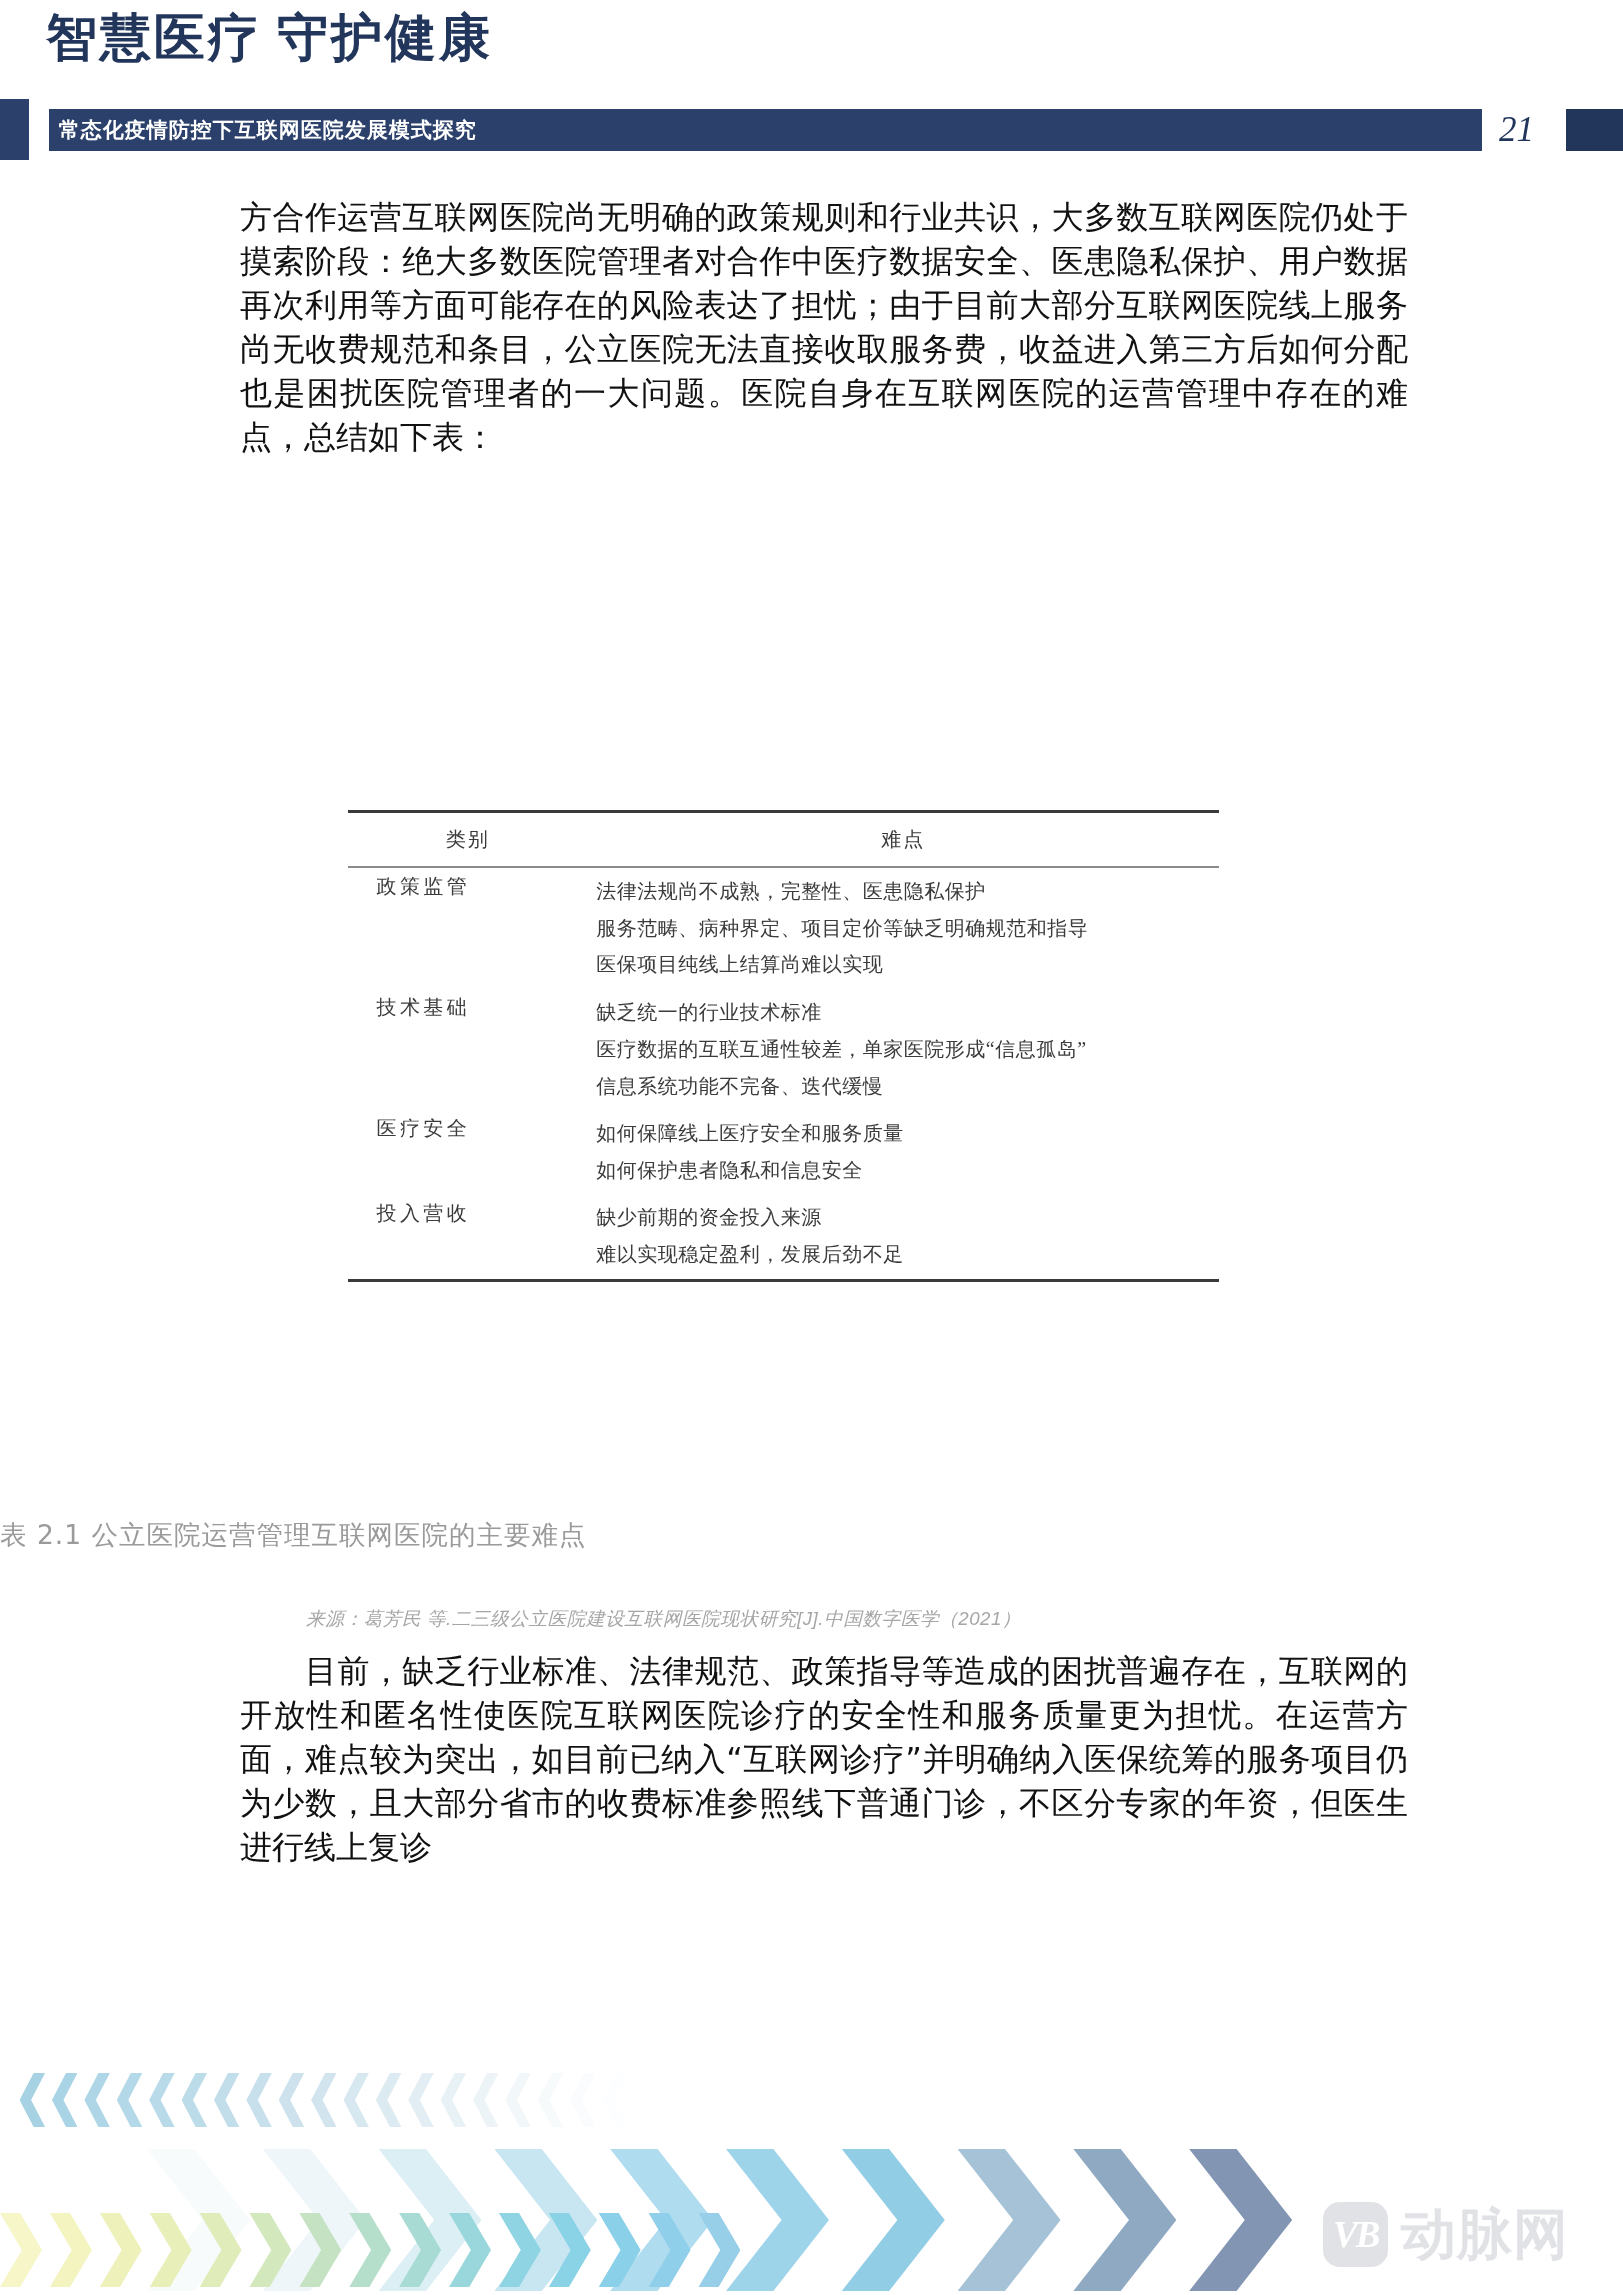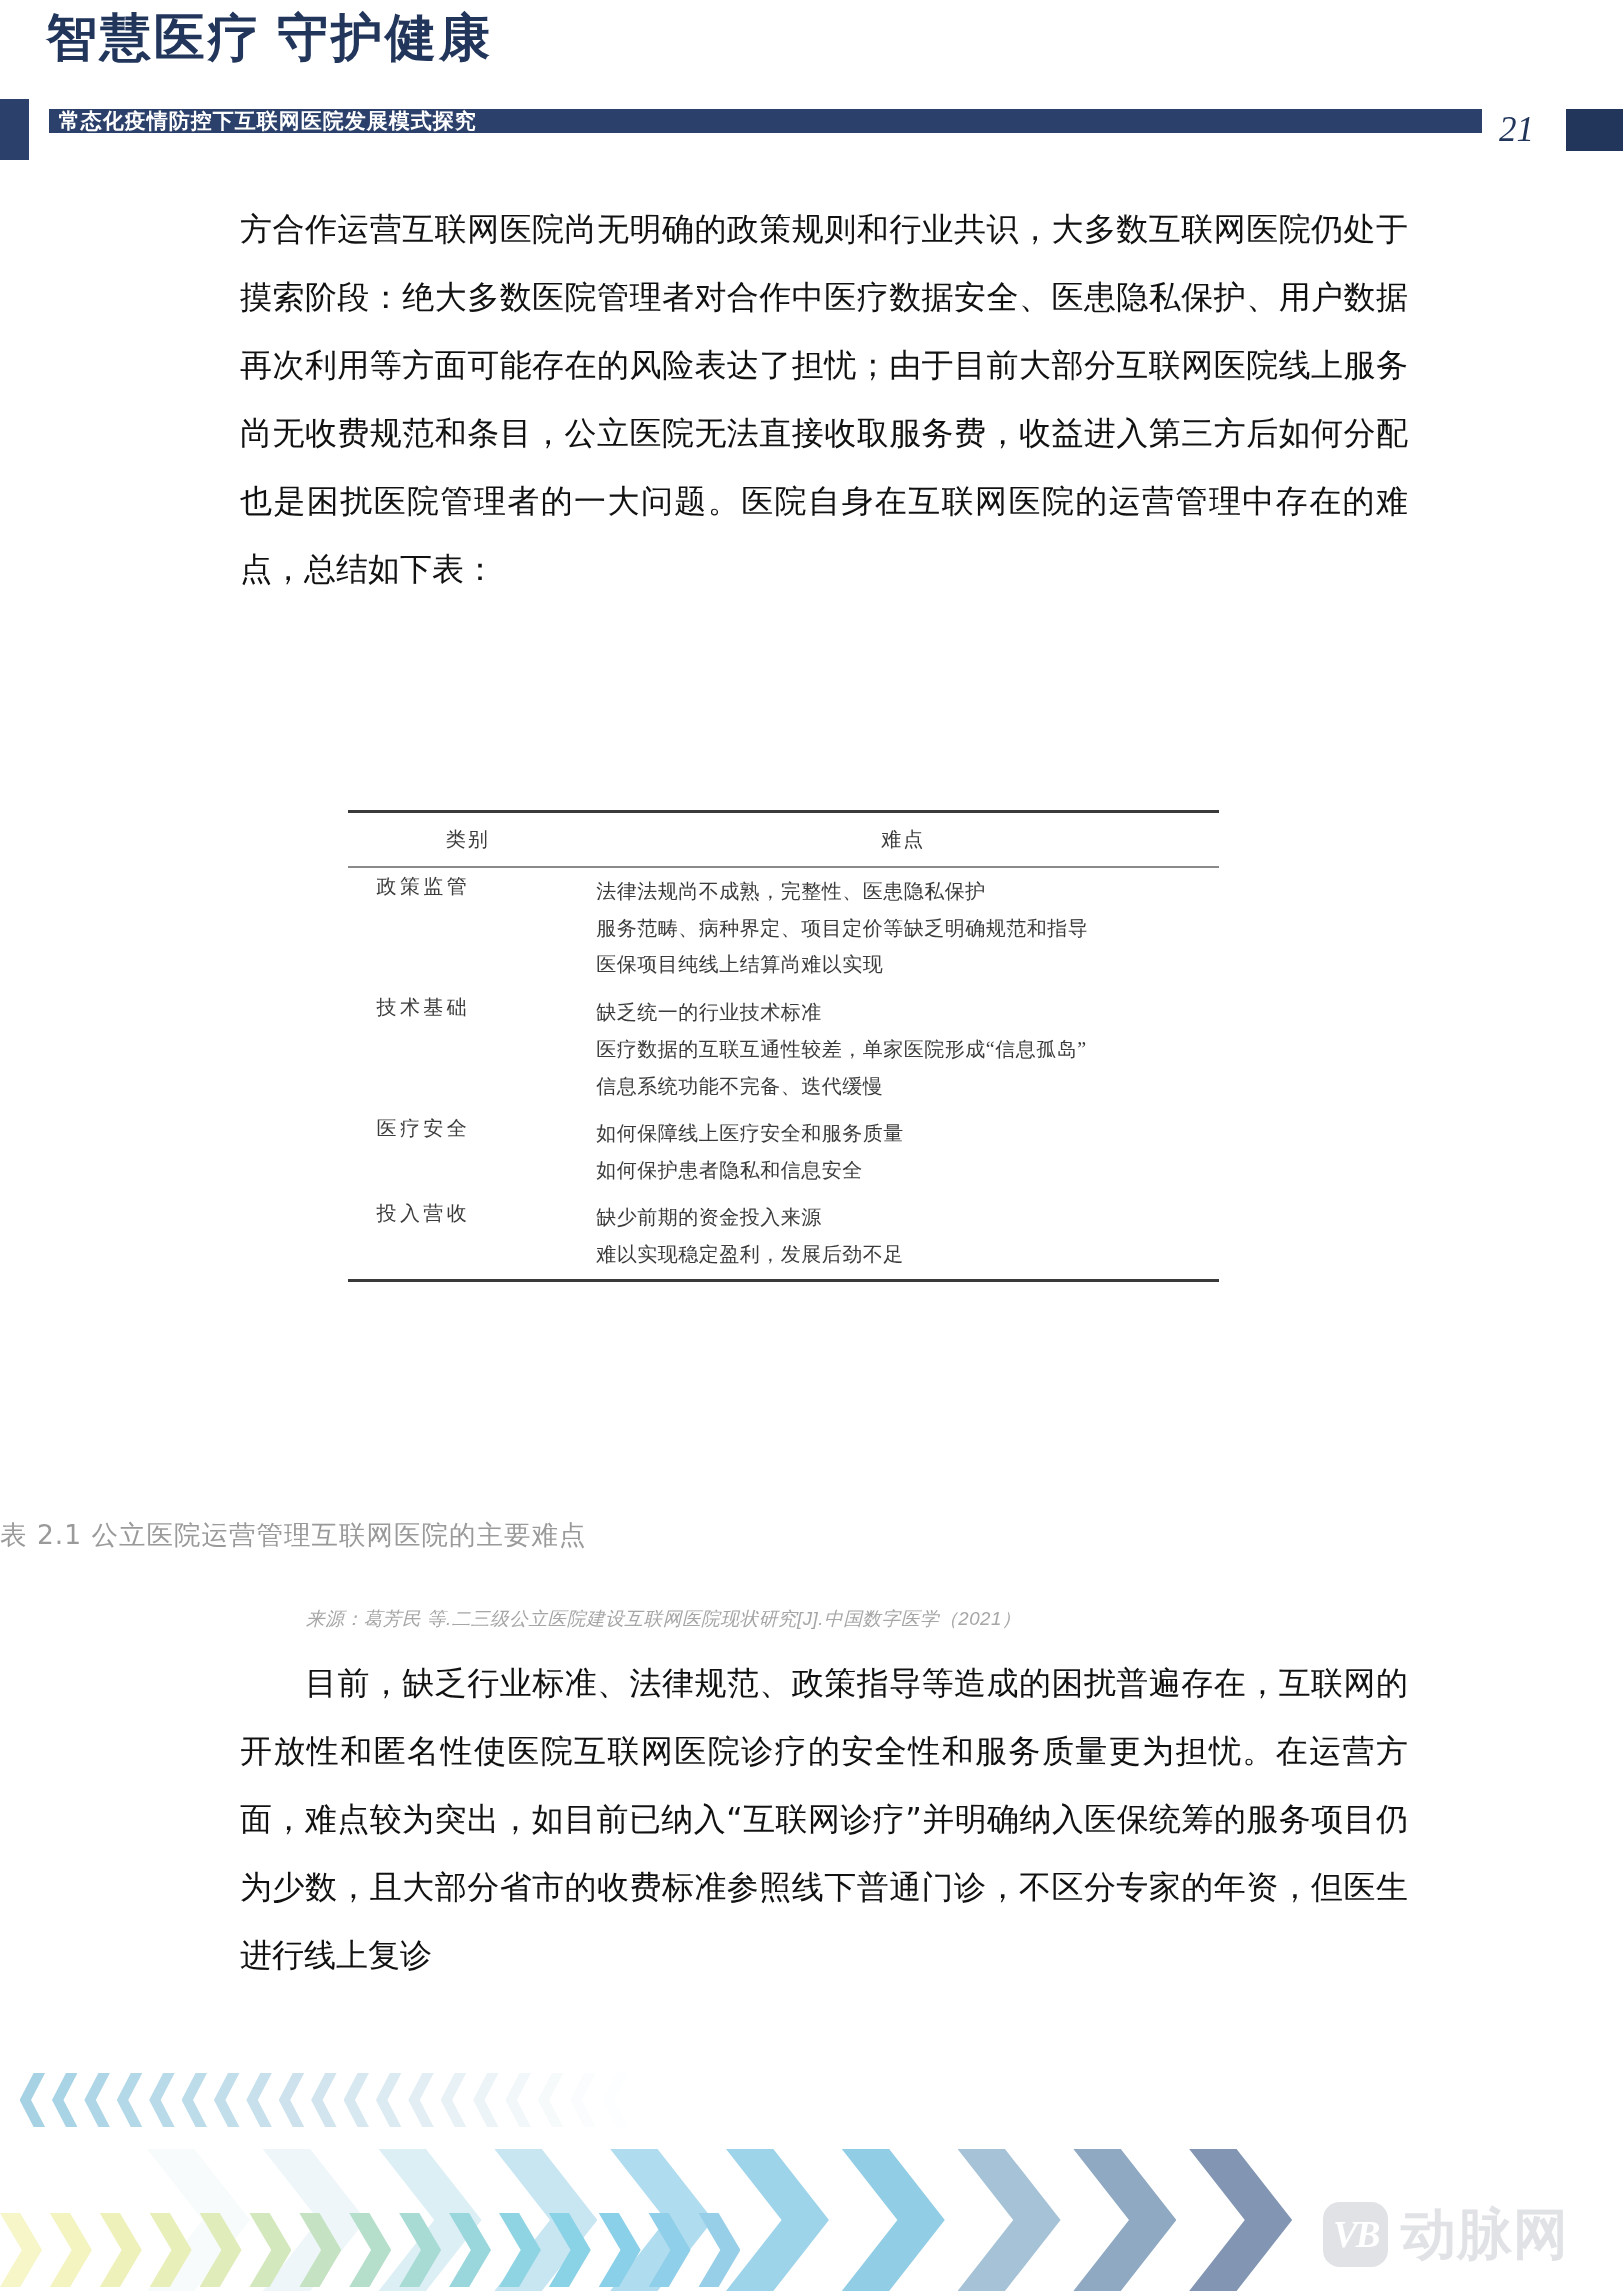--- a/index.html
+++ b/index.html
@@ -35,21 +35,21 @@
     font-weight: bold;
     font-size: 51px;
     line-height: 1;
     color: #22365c;
     letter-spacing: 2.9px;
     white-space: nowrap;
   }
   .header-subtitle-bar {
     position: absolute;
     left: 49px; top: 109px;
-    width: 1433px; height: 24px;
+    width: 1433px; height: 42px;
     background: #2b406a;
     display: flex;
     align-items: center;
   }
   .header-subtitle-text {
     font-family: "Liberation Serif", "DejaVu Serif", serif;
     font-weight: bold;
     font-size: 21px;
     color: #ffffff;
     letter-spacing: 1px;
@@ -77,21 +77,21 @@
   
   .content {
     position: absolute;
     left: 240px;
     top: 195px;
     width: 1168px;
   }
   .para {
     font-family: "DejaVu Sans", "Liberation Sans", sans-serif;
     font-size: 32px;
-    line-height: 68px;
+    line-height: 44px;
     color: #111111;
     text-align: justify;
     text-justify: inter-character;
     letter-spacing: 0px;
     margin: 0;
   }
   .para.indent { text-indent: 65px; }
 
   
   .table-wrap {

